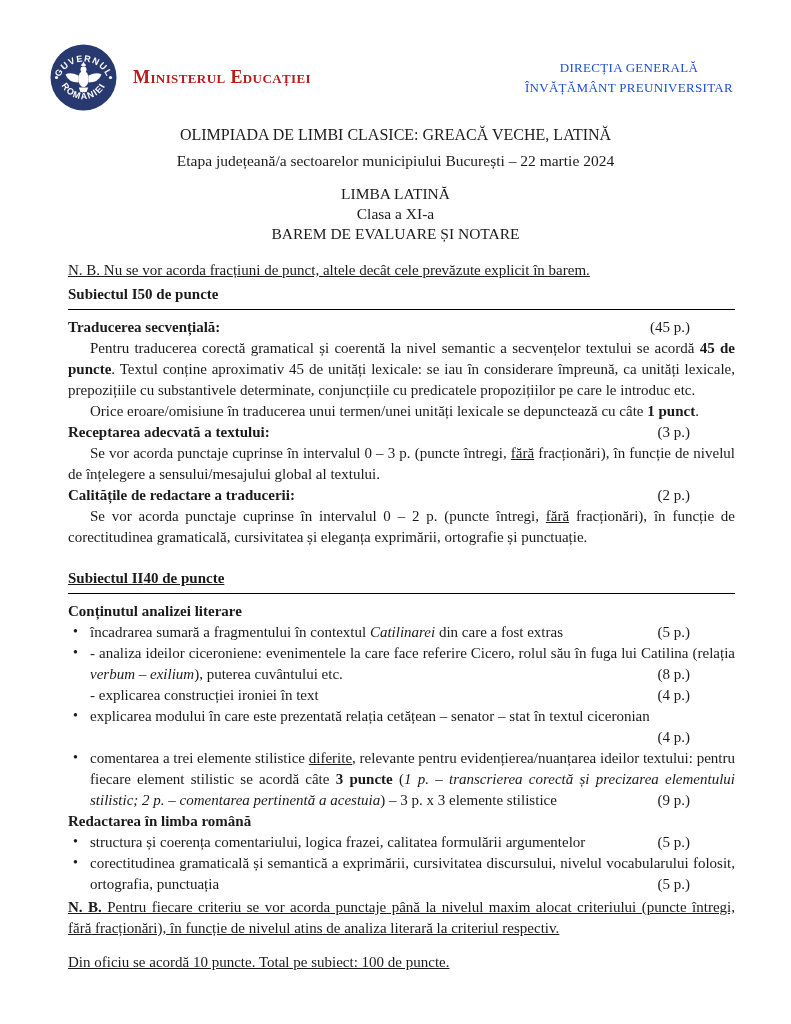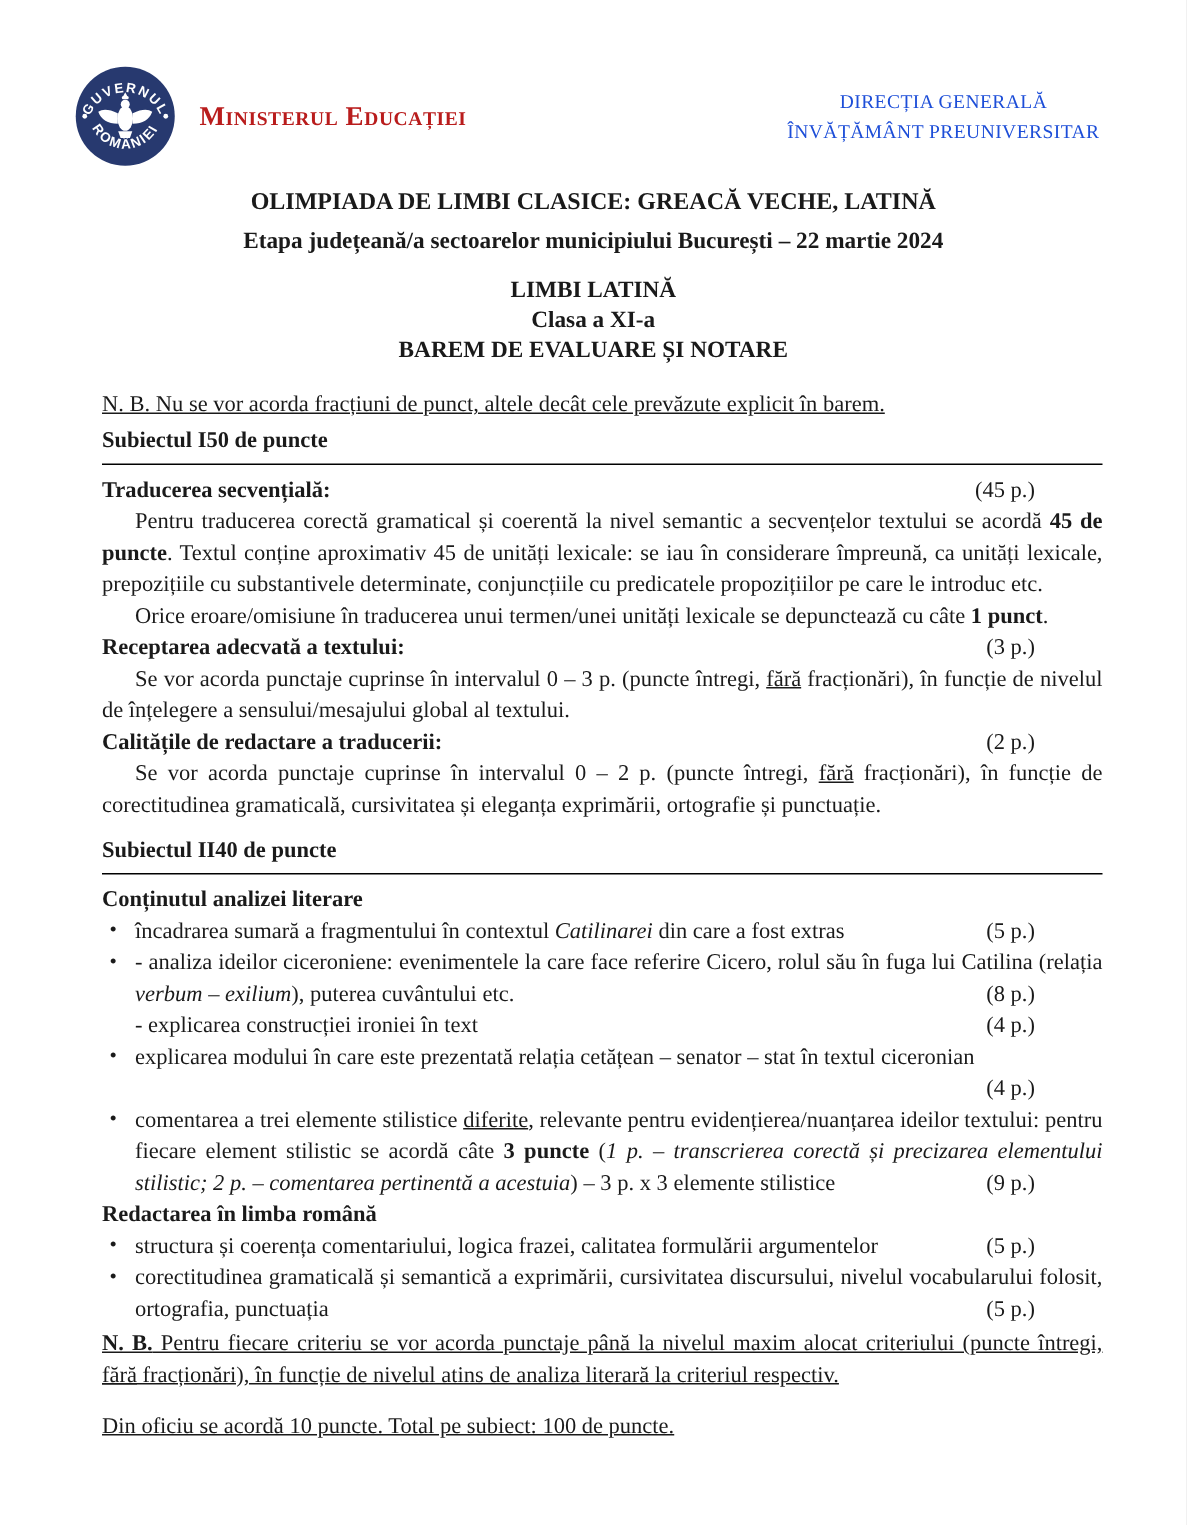--- a/index.html
+++ b/index.html
@@ -16,21 +16,21 @@
   .logo{width:67px;height:67px;flex:0 0 auto;}
   .ministry{
     font-weight:bold;color:#b91c1c;font-variant:small-caps;
     font-size:18px;letter-spacing:0.4px;white-space:nowrap;
   }
   .directorate{
     text-align:center;font-size:13px;line-height:20px;
     letter-spacing:0.3px;color:#1d4ed8;
   }
   
-  .titles{text-align:center;font-weight:bold;margin:14px 68px 16px 68px;line-height:20px;}
+  .titles{text-align:center;font-weight:normal;margin:14px 68px 16px 68px;line-height:20px;}
   .t1{font-size:16px;margin-bottom:6px;}
   .t2{font-size:15.5px;margin-bottom:13px;}
   .t3,.t4,.t5{font-size:15.5px;}
   
   .content{margin:12px 56px 0 68px;}
   .nb-top{margin:0 0 13px 0;}
   .section-row{
     display:flex;font-weight:bold;
     border-bottom:1.5px solid #000;padding-bottom:4px;margin:3px 0 7px 0;
   }
@@ -86,21 +86,21 @@
     </div>
     <div class="directorate">
       <div>DIRECȚIA GENERALĂ</div>
       <div>ÎNVĂȚĂMÂNT PREUNIVERSITAR</div>
     </div>
   </div>
 
   <div class="titles">
     <div class="t1">OLIMPIADA DE LIMBI CLASICE: GREACĂ VECHE, LATINĂ</div>
     <div class="t2">Etapa județeană/a sectoarelor municipiului București – 22 martie 2024</div>
-    <div class="t3">LIMBI LATINĂ</div>
+    <div class="t3">LIMBA LATINĂ</div>
     <div class="t4">Clasa a XI-a</div>
     <div class="t5">BAREM DE EVALUARE ȘI NOTARE</div>
   </div>
 
   <div class="content">
 
     <p class="para nb-top"><span class="s-u">N. B. Nu se vor acorda fracțiuni de punct, altele decât cele prevăzute explicit în barem.</span></p>
 
     <div class="section-row">
       <span>Subiectul I</span>
@@ -119,21 +119,21 @@
       <span class="pts">(3 p.)</span>
     </div>
     <p class="para indent"><span>Se vor acorda punctaje cuprinse în intervalul 0 – 3 p. (puncte întregi, </span><span class="s-u">fără</span><span> fracționări), în funcție de nivelul de înțelegere a sensului/mesajului global al textului.</span></p>
 
     <div class="scored">
       <span class="crit-label">Calitățile de redactare a traducerii:</span>
       <span class="pts">(2 p.)</span>
     </div>
     <p class="para indent"><span>Se vor acorda punctaje cuprinse în intervalul 0 – 2 p. (puncte întregi, </span><span class="s-u">fără</span><span> fracționări), în funcție de corectitudinea gramaticală, cursivitatea și eleganța exprimării, ortografie și punctuație.</span></p>
 
-    <div class="section-row" style="margin-top:9px;">
+    <div class="section-row" style="margin-top:20px;text-decoration:underline;">
       <span>Subiectul II</span>
       <span>40 de puncte</span>
     </div>
 
     <p class="subhead">Conținutul analizei literare</p>
 
     <div class="bullet scored">
       <span class="bmark">•</span>
       <div class="bcontent"><span>încadrarea sumară a fragmentului în contextul </span><span class="s-i">Catilinarei</span><span> din care a fost extras</span></div>
       <span class="pts">(5 p.)</span>

